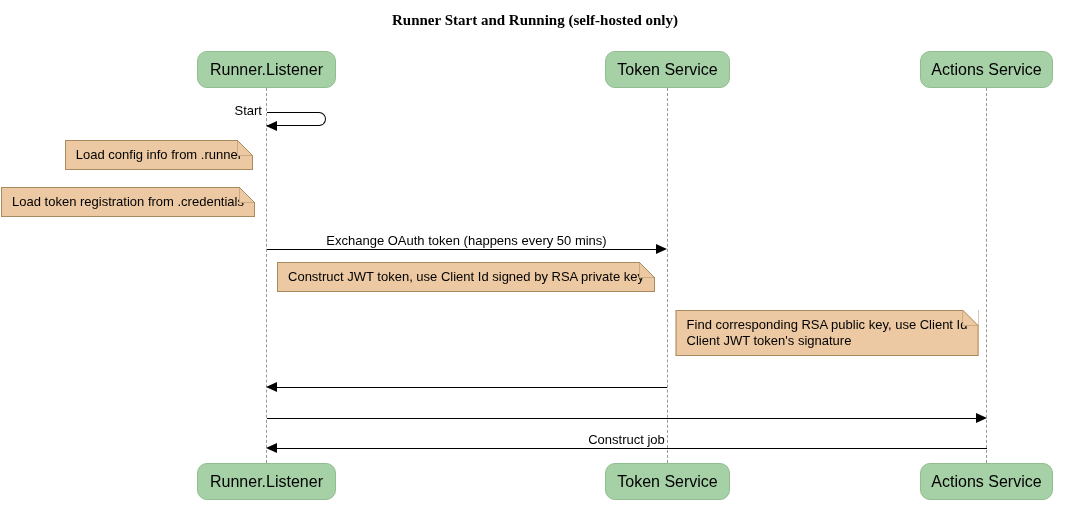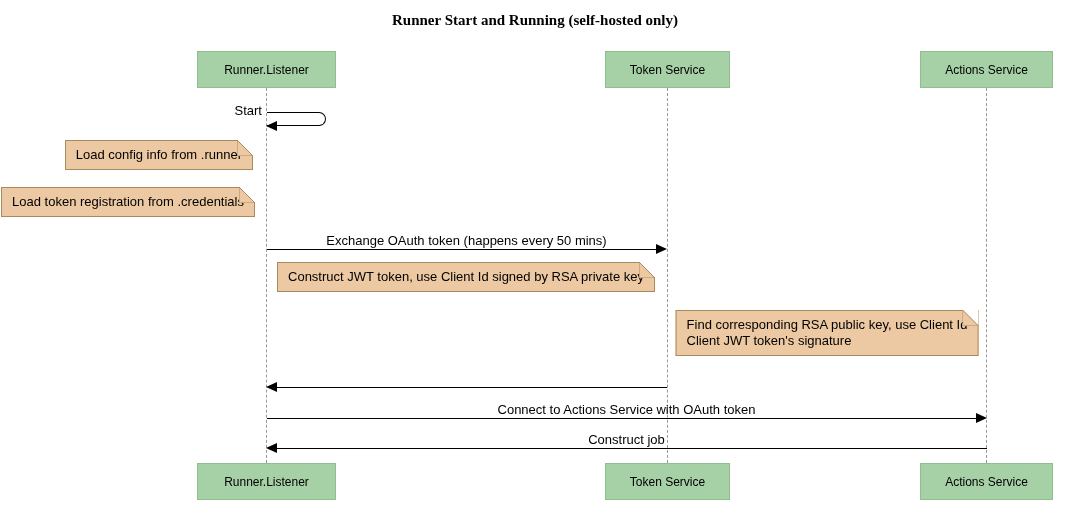--- a/index.html
+++ b/index.html
@@ -31,25 +31,25 @@
     width: 0;
     border-left: 1px dashed var(--lifeline, #999);
     z-index: 1;
   }
 
   .participant {
     position: absolute;
     height: 37px;
     background: var(--participant-fill, #a6d0a6);
     border: 1px solid var(--participant-border, #94c294);
-    border-radius: 0;
+    border-radius: 10px;
     display: flex;
     align-items: center;
     justify-content: center;
-    font-size: 12px;
+    font-size: 16px;
     z-index: 3;
   }
 
   .msg-label {
     position: absolute;
     font-size: 13px;
     text-align: center;
     white-space: nowrap;
     z-index: 2;
     background: transparent;
@@ -158,21 +158,20 @@
     <span class="note-text">Client JWT token's signature</span>
     <svg class="fold" viewBox="0 0 16 16">
       <polygon points="0,0 16,0 16,16" fill="#ffffff"></polygon>
       <path d="M0,0 L0,16 L16,16 Z" fill="#ecc9a2" stroke="#a98a5e" stroke-width="1"></path>
     </svg>
   </div>
 
   <div class="msg-line" style="left:276px; top:387px; width:391px"></div>
   <div class="arrowhead left" style="left:266px; top:382px"></div>
 
-  <div class="msg-label" style="left:266px; top:402px; width:721px">Connect to Actions Service with OAuth token</div>
   <div class="msg-line" style="left:267px; top:418px; width:710px"></div>
   <div class="arrowhead right" style="left:976px; top:413px"></div>
 
   <div class="msg-label" style="left:266px; top:432px; width:721px">Construct job</div>
   <div class="msg-line" style="left:276px; top:448px; width:711px"></div>
   <div class="arrowhead left" style="left:266px; top:443px"></div>
 
   <div class="participant" style="left:197px; top:463px; width:139px">Runner.Listener</div>
   <div class="participant" style="left:605px; top:463px; width:125px">Token Service</div>
   <div class="participant" style="left:920px; top:463px; width:133px">Actions Service</div>

